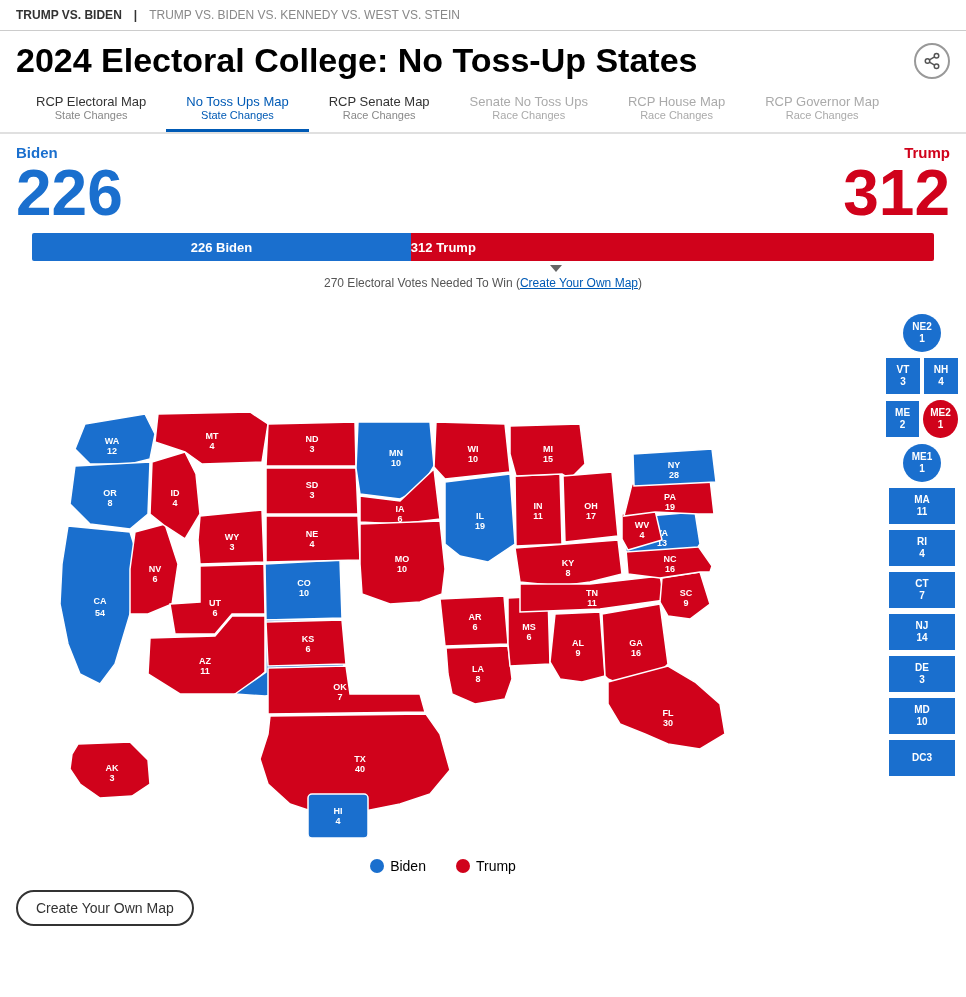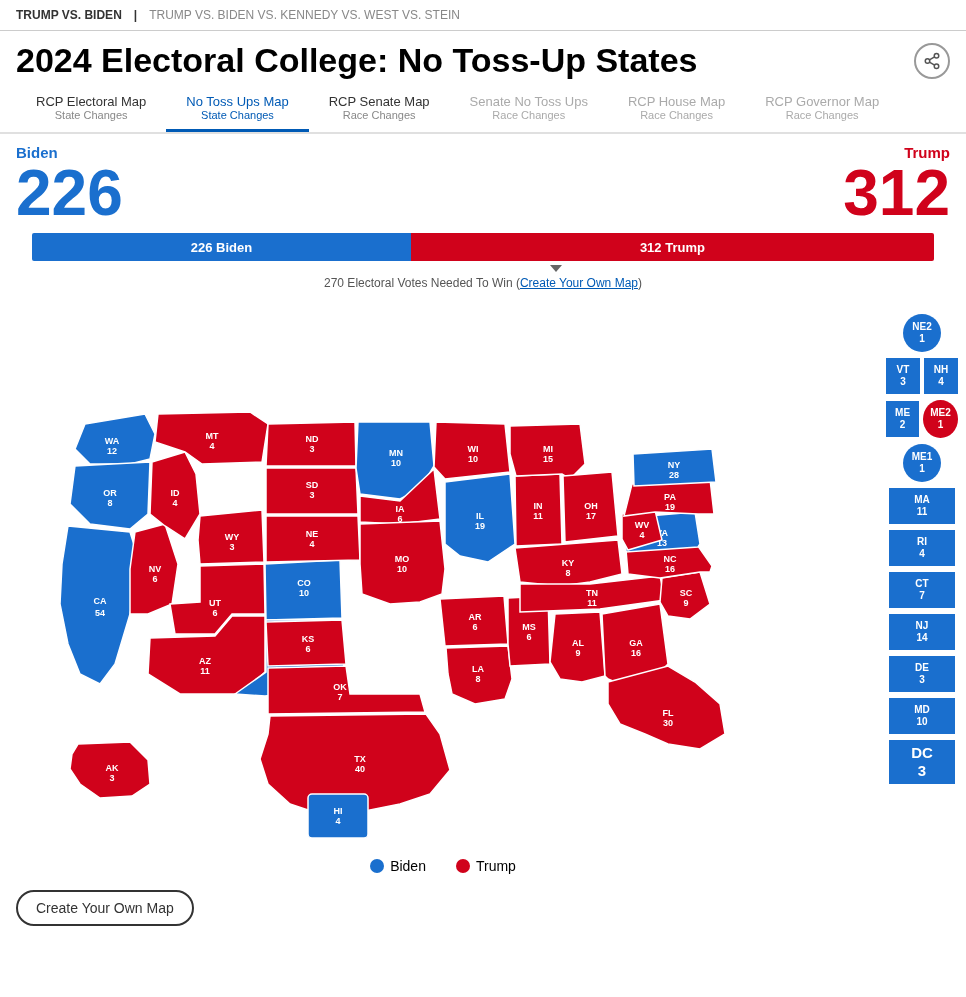--- a/index.html
+++ b/index.html
@@ -20,21 +20,21 @@
     .tab.disabled .tab-sub { color: #aaa; }
 
     .score-row { display: flex; justify-content: space-between; padding: 10px 16px 4px; }
     .score-biden { color: #1a6fce; }
     .score-trump { color: #d0021b; text-align: right; }
     .score-name { font-size: 15px; font-weight: bold; }
     .score-number { font-size: 64px; font-weight: bold; line-height: 1; }
 
     .bar-container { margin: 4px 16px; height: 28px; display: flex; border-radius: 2px; overflow: hidden; }
     .bar-biden { background: #1a6fce; display: flex; align-items: center; justify-content: center; color: #fff; font-size: 13px; font-weight: bold; }
-    .bar-trump { background: #d0021b; display: flex; align-items: center; justify-content: center; color: #fff; font-size: 13px; font-weight: bold; flex: 1; }
+    .bar-trump { background: #d0021b; display: flex; align-items: center; color: #fff; font-size: 13px; font-weight: bold; flex: 1; }
 
     .bar-label { text-align: center; font-size: 12px; color: #555; margin: 4px 0 0; padding: 0 16px; }
     .bar-label a { color: #005ab5; text-decoration: underline; cursor: pointer; }
 
     .map-area { position: relative; padding: 10px 0 0 0; display: flex; }
     .map-svg-container { flex: 1; position: relative; }
     .right-panel { width: 80px; display: flex; flex-direction: column; gap: 4px; padding: 10px 8px 0 0; }
 
     .state-box { display: flex; align-items: center; justify-content: center; border-radius: 0; font-size: 11px; font-weight: bold; color: #fff; line-height: 1.2; text-align: center; cursor: pointer; padding: 4px 2px; min-height: 36px; }
     .state-box.blue { background: #1a6fce; }
@@ -472,21 +472,21 @@
     </div>
 
     <div style="display:flex; justify-content:center; margin-bottom:2px;">
       <div class="state-box blue" style="width:66px;min-height:36px;font-size:10px;display:flex;flex-direction:column;align-items:center;justify-content:center;">
         <span>MD</span>
           <span>10</span>
       </div>
     </div>
 
     <div style="display:flex; justify-content:center; margin-bottom:2px;">
-      <div class="state-box blue" style="width:66px;min-height:36px;font-size:15px;display:flex;flex-direction:column;align-items:center;justify-content:center;">
+      <div class="state-box blue" style="width:66px;min-height:36px;font-size:10px;display:flex;flex-direction:row;align-items:center;justify-content:center;">
         <span>DC</span>
           <span>3</span>
       </div>
     </div>
   </div>
 </div>
 
 <div class="bottom-bar">
   <button class="create-btn">Create Your Own Map</button>
 </div>

